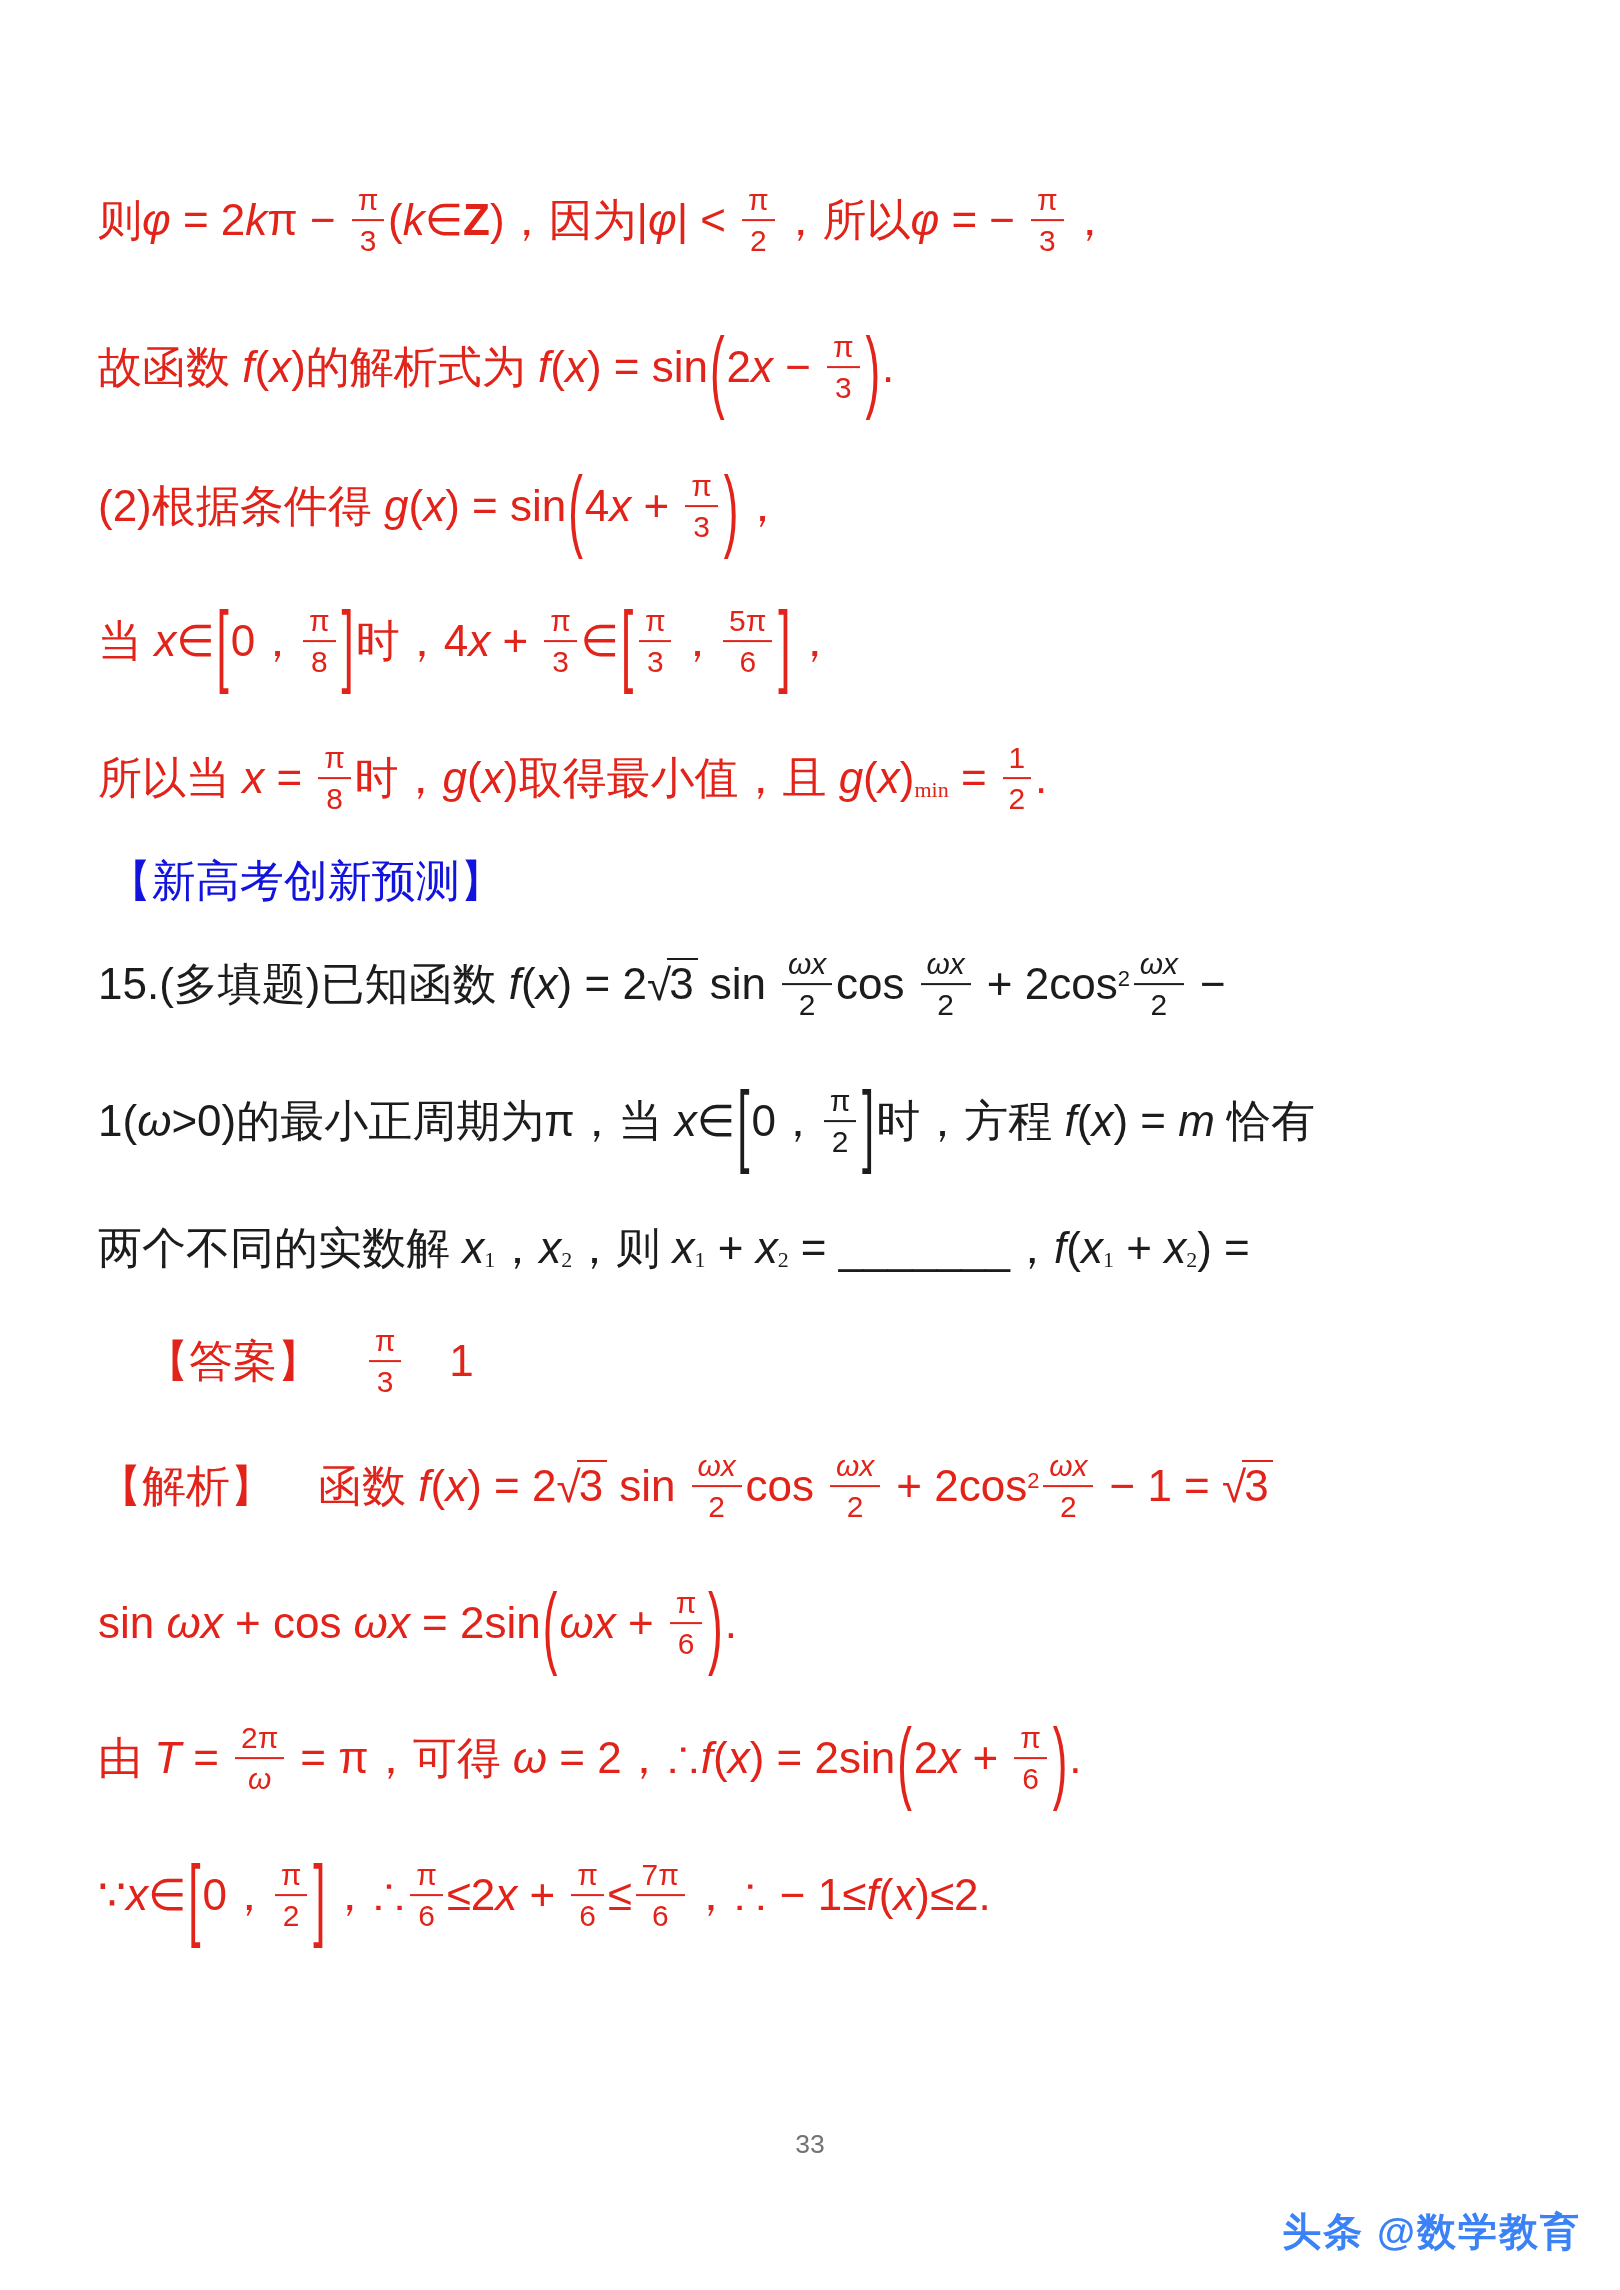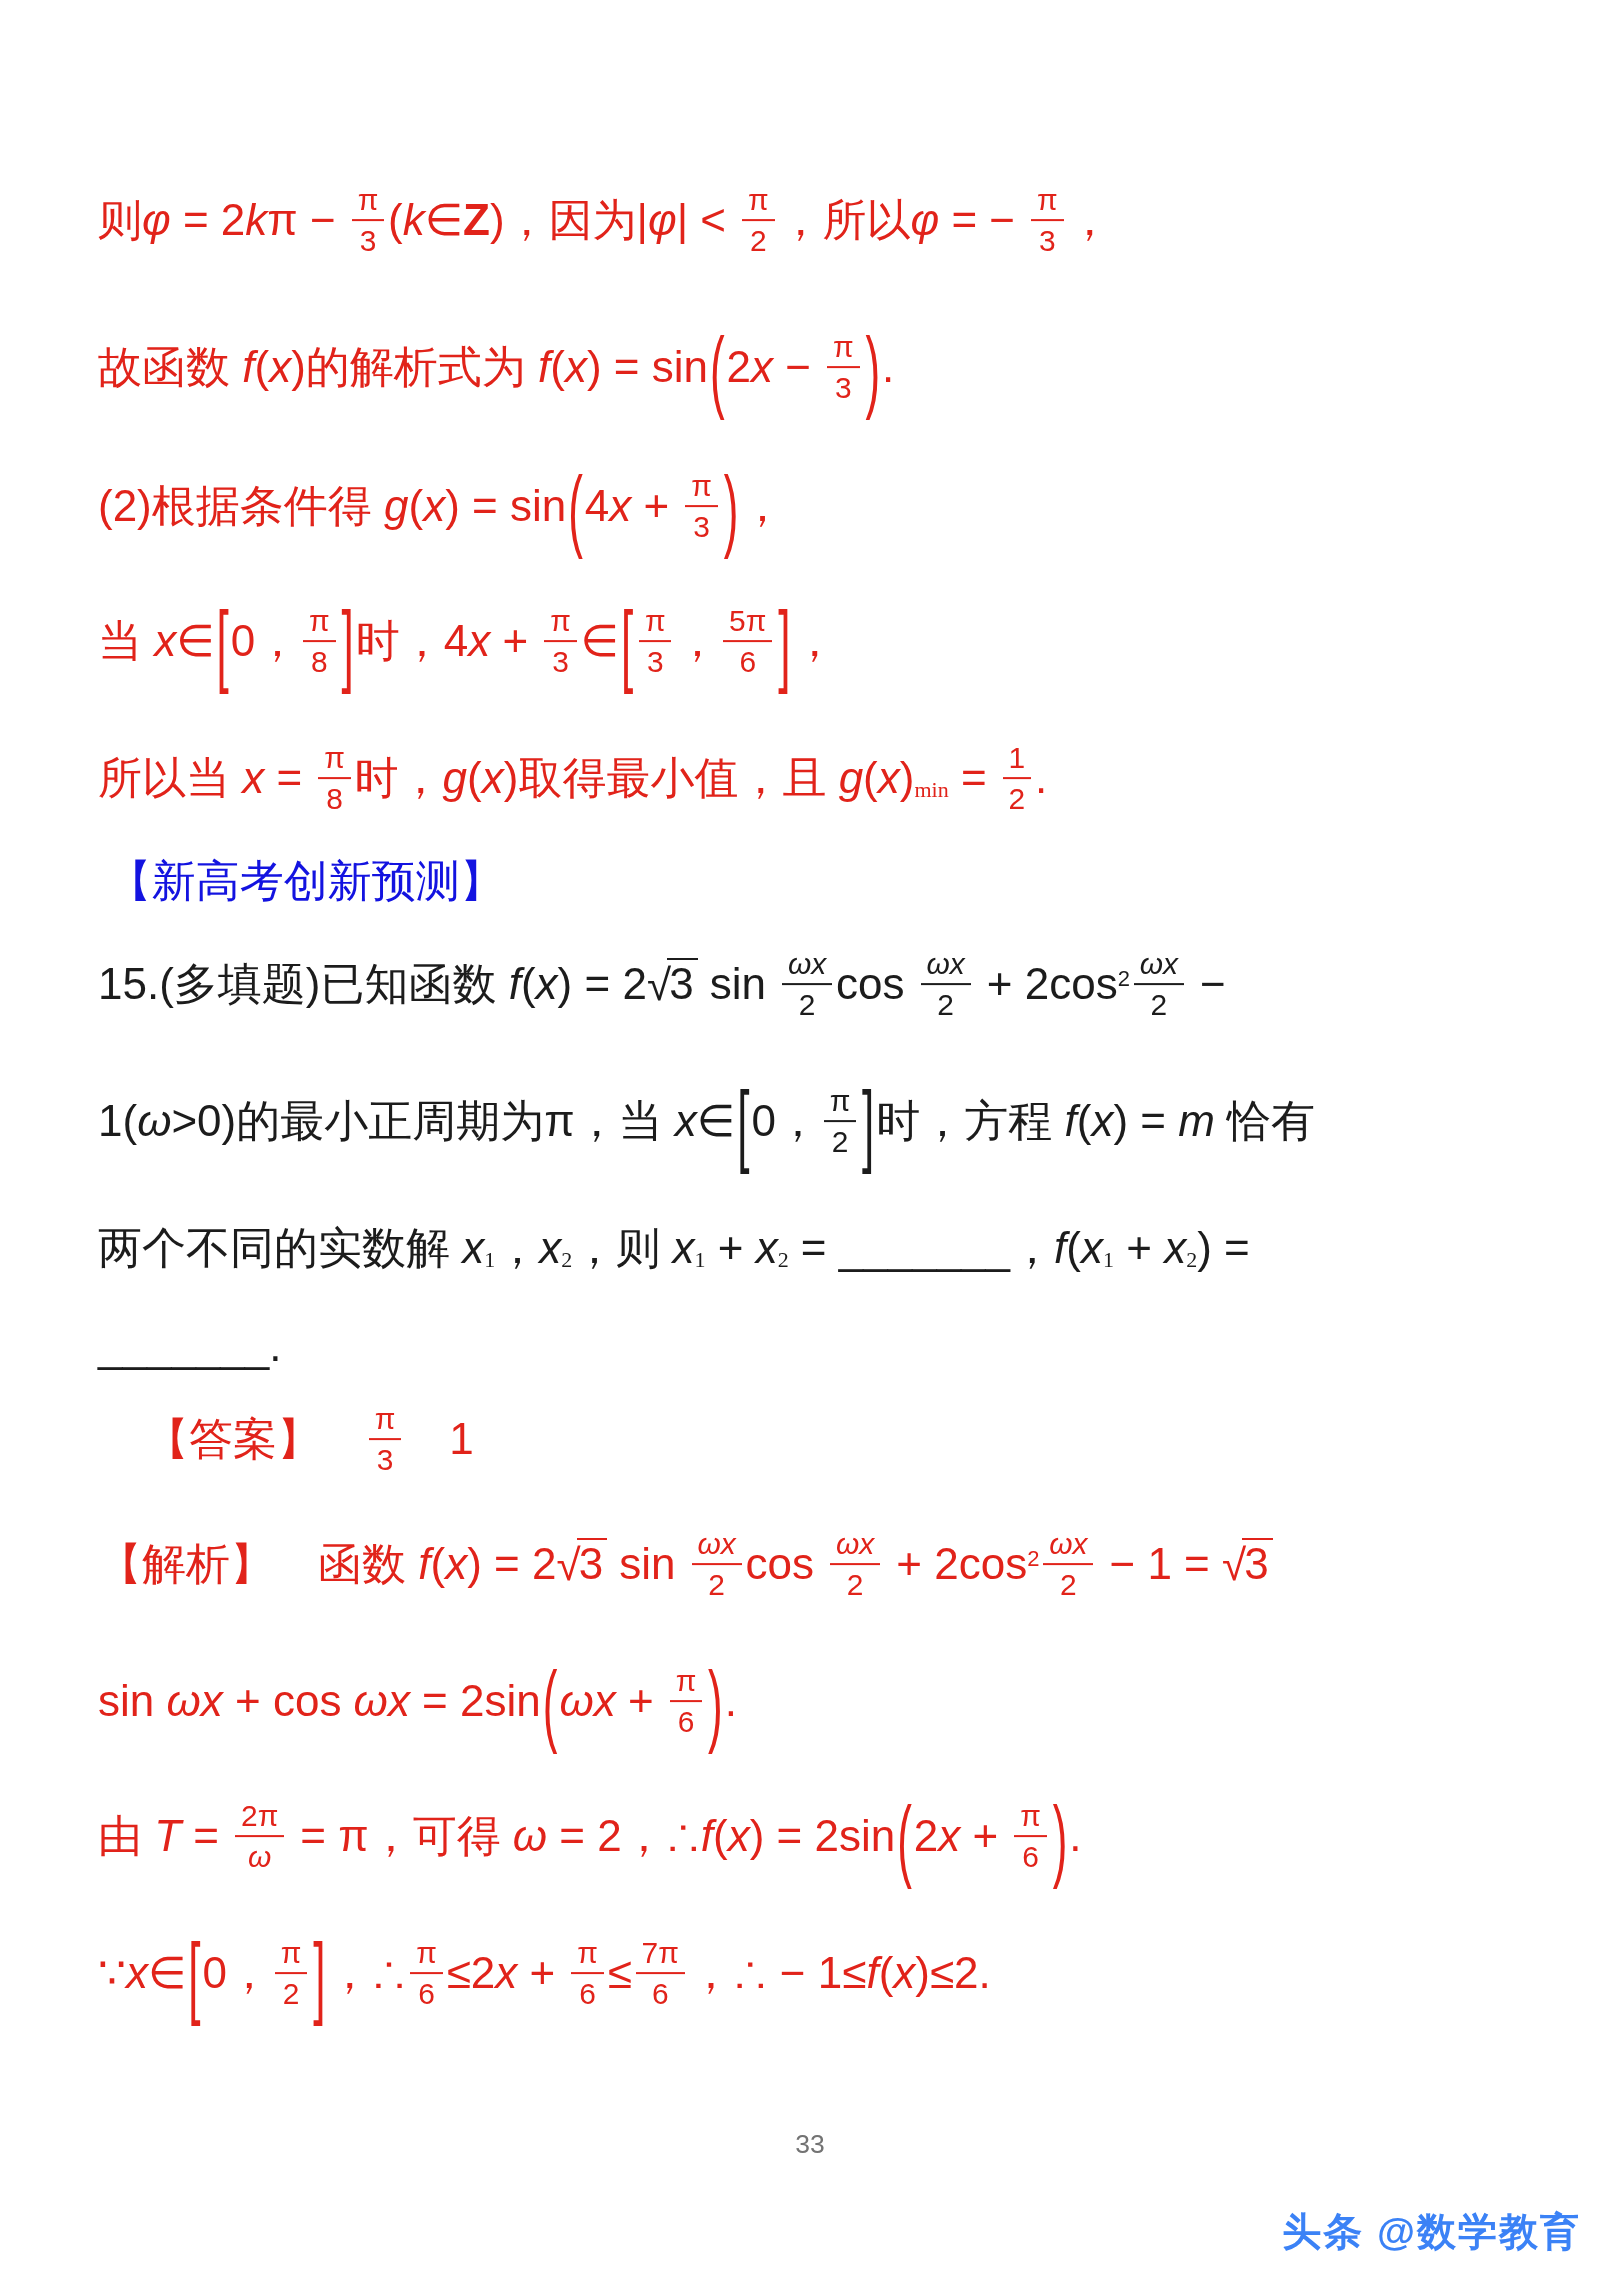--- a/index.html
+++ b/index.html
@@ -30,21 +30,20 @@
 <div class="content">
   <div class="line" style="height: 147px; line-height: 147px; color: rgb(225, 35, 26);"><span class="tx">则</span><span class="it">φ</span><span class="tx"> = 2</span><span class="it">k</span><span class="tx">π − </span><span class="frac"><span class="num">π</span><span class="den">3</span></span><span class="tx">(</span><span class="it">k</span><span class="tx">∈</span><span class="bd">Z</span><span class="tx">)，因为|</span><span class="it">φ</span><span class="tx">| &lt; </span><span class="frac"><span class="num">π</span><span class="den">2</span></span><span class="tx">，所以</span><span class="it">φ</span><span class="tx"> = − </span><span class="frac"><span class="num">π</span><span class="den">3</span></span><span class="tx">，</span></div>
   <div class="line" style="height: 147px; line-height: 147px; color: rgb(225, 35, 26);"><span class="tx">故函数 </span><span class="it">f</span><span class="tx">(</span><span class="it">x</span><span class="tx">)的解析式为 </span><span class="it">f</span><span class="tx">(</span><span class="it">x</span><span class="tx">) = sin</span><span class="big">(</span><span class="tx">2</span><span class="it">x</span><span class="tx"> − </span><span class="frac"><span class="num">π</span><span class="den">3</span></span><span class="big">)</span><span class="tx">.</span></div>
   <div class="line" style="height: 132px; line-height: 132px; color: rgb(225, 35, 26);"><span class="tx">(2)根据条件得 </span><span class="it">g</span><span class="tx">(</span><span class="it">x</span><span class="tx">) = sin</span><span class="big">(</span><span class="tx">4</span><span class="it">x</span><span class="tx"> + </span><span class="frac"><span class="num">π</span><span class="den">3</span></span><span class="big">)</span><span class="tx">，</span></div>
   <div class="line" style="height: 137px; line-height: 137px; color: rgb(225, 35, 26);"><span class="tx">当 </span><span class="it">x</span><span class="tx">∈</span><span class="big">[</span><span class="tx">0，</span><span class="frac"><span class="num">π</span><span class="den">8</span></span><span class="big">]</span><span class="tx">时，4</span><span class="it">x</span><span class="tx"> + </span><span class="frac"><span class="num">π</span><span class="den">3</span></span><span class="tx">∈</span><span class="big">[</span><span class="frac"><span class="num">π</span><span class="den">3</span></span><span class="tx">，</span><span class="frac"><span class="num">5π</span><span class="den">6</span></span><span class="big">]</span><span class="tx">，</span></div>
   <div class="line" style="height: 137px; line-height: 137px; color: rgb(225, 35, 26);"><span class="tx">所以当 </span><span class="it">x</span><span class="tx"> = </span><span class="frac"><span class="num">π</span><span class="den">8</span></span><span class="tx">时，</span><span class="it">g</span><span class="tx">(</span><span class="it">x</span><span class="tx">)取得最小值，且 </span><span class="it">g</span><span class="tx">(</span><span class="it">x</span><span class="tx">)</span><span class="sub">min</span><span class="tx"> = </span><span class="frac"><span class="num">1</span><span class="den">2</span></span><span class="tx">.</span></div>
   <div class="line" style="height: 69px; line-height: 69px; padding-left: 9.8px; color: rgb(19, 19, 224);"><span class="tx">【新高考创新预测】</span></div>
   <div class="line" style="height: 137px; line-height: 137px; color: rgb(28, 28, 28);"><span class="tx">15.(多填题)已知函数 </span><span class="it">f</span><span class="tx">(</span><span class="it">x</span><span class="tx">) = 2</span><span class="sqrt"><span class="rad">√</span><span class="radicand">3</span></span><span class="tx"> sin </span><span class="frac"><span class="num it">ωx</span><span class="den">2</span></span><span class="tx">cos </span><span class="frac"><span class="num it">ωx</span><span class="den">2</span></span><span class="tx"> + 2cos</span><span class="sup">2</span><span class="frac"><span class="num it">ωx</span><span class="den">2</span></span><span class="tx"> −</span></div>
   <div class="line" style="height: 137px; line-height: 137px; color: rgb(28, 28, 28);"><span class="tx">1(</span><span class="it">ω</span><span class="tx">&gt;0)的最小正周期为π，当 </span><span class="it">x</span><span class="tx">∈</span><span class="big">[</span><span class="tx">0，</span><span class="frac"><span class="num">π</span><span class="den">2</span></span><span class="big">]</span><span class="tx">时，方程 </span><span class="it">f</span><span class="tx">(</span><span class="it">x</span><span class="tx">) = </span><span class="it">m</span><span class="tx"> 恰有</span></div>
   <div class="line" style="height: 118px; line-height: 118px; color: rgb(28, 28, 28);"><span class="tx">两个不同的实数解 </span><span class="it">x</span><span class="sub">1</span><span class="tx">，</span><span class="it">x</span><span class="sub">2</span><span class="tx">，则 </span><span class="it">x</span><span class="sub">1</span><span class="tx"> + </span><span class="it">x</span><span class="sub">2</span><span class="tx"> = _______，</span><span class="it">f</span><span class="tx">(</span><span class="it">x</span><span class="sub">1</span><span class="tx"> + </span><span class="it">x</span><span class="sub">2</span><span class="tx">) =</span></div>
-  <div class="line" style="height: 78px; line-height: 78px; color: rgb(28, 28, 28);"><span class="tx">_______.</span></div>
   <div class="line" style="height: 108px; line-height: 108px; color: rgb(225, 35, 26); margin-left: 47px;"><span class="tx">【答案】　</span><span class="frac"><span class="num">π</span><span class="den">3</span></span><span class="tx">　1</span></div>
   <div class="line" style="height: 142px; line-height: 142px; color: rgb(225, 35, 26);"><span class="tx">【解析】　函数 </span><span class="it">f</span><span class="tx">(</span><span class="it">x</span><span class="tx">) = 2</span><span class="sqrt"><span class="rad">√</span><span class="radicand">3</span></span><span class="tx"> sin </span><span class="frac"><span class="num it">ωx</span><span class="den">2</span></span><span class="tx">cos </span><span class="frac"><span class="num it">ωx</span><span class="den">2</span></span><span class="tx"> + 2cos</span><span class="sup">2</span><span class="frac"><span class="num it">ωx</span><span class="den">2</span></span><span class="tx"> − 1 = </span><span class="sqrt"><span class="rad">√</span><span class="radicand">3</span></span></div>
   <div class="line" style="height: 132px; line-height: 132px; color: rgb(225, 35, 26);"><span class="tx">sin </span><span class="it">ωx</span><span class="tx"> + cos </span><span class="it">ωx</span><span class="tx"> = 2sin</span><span class="big">(</span><span class="it">ωx</span><span class="tx"> + </span><span class="frac"><span class="num">π</span><span class="den">6</span></span><span class="big">)</span><span class="tx">.</span></div>
   <div class="line" style="height: 137px; line-height: 137px; color: rgb(225, 35, 26);"><span class="tx">由 </span><span class="it">T</span><span class="tx"> = </span><span class="frac"><span class="num">2π</span><span class="den it">ω</span></span><span class="tx"> = π，可得 </span><span class="it">ω</span><span class="tx"> = 2，∴</span><span class="it">f</span><span class="tx">(</span><span class="it">x</span><span class="tx">) = 2sin</span><span class="big">(</span><span class="tx">2</span><span class="it">x</span><span class="tx"> + </span><span class="frac"><span class="num">π</span><span class="den">6</span></span><span class="big">)</span><span class="tx">.</span></div>
   <div class="line" style="height: 137px; line-height: 137px; color: rgb(225, 35, 26);"><span class="tx">∵</span><span class="it">x</span><span class="tx">∈</span><span class="big">[</span><span class="tx">0，</span><span class="frac"><span class="num">π</span><span class="den">2</span></span><span class="big">]</span><span class="tx">，∴</span><span class="frac"><span class="num">π</span><span class="den">6</span></span><span class="tx">≤2</span><span class="it">x</span><span class="tx"> + </span><span class="frac"><span class="num">π</span><span class="den">6</span></span><span class="tx">≤</span><span class="frac"><span class="num">7π</span><span class="den">6</span></span><span class="tx">，∴ − 1≤</span><span class="it">f</span><span class="tx">(</span><span class="it">x</span><span class="tx">)≤2.</span></div>
 </div>
 
 <div class="pagenum" style="color: #737373;">33</div>
 <div class="watermark">头条 @数学教育</div>
 

